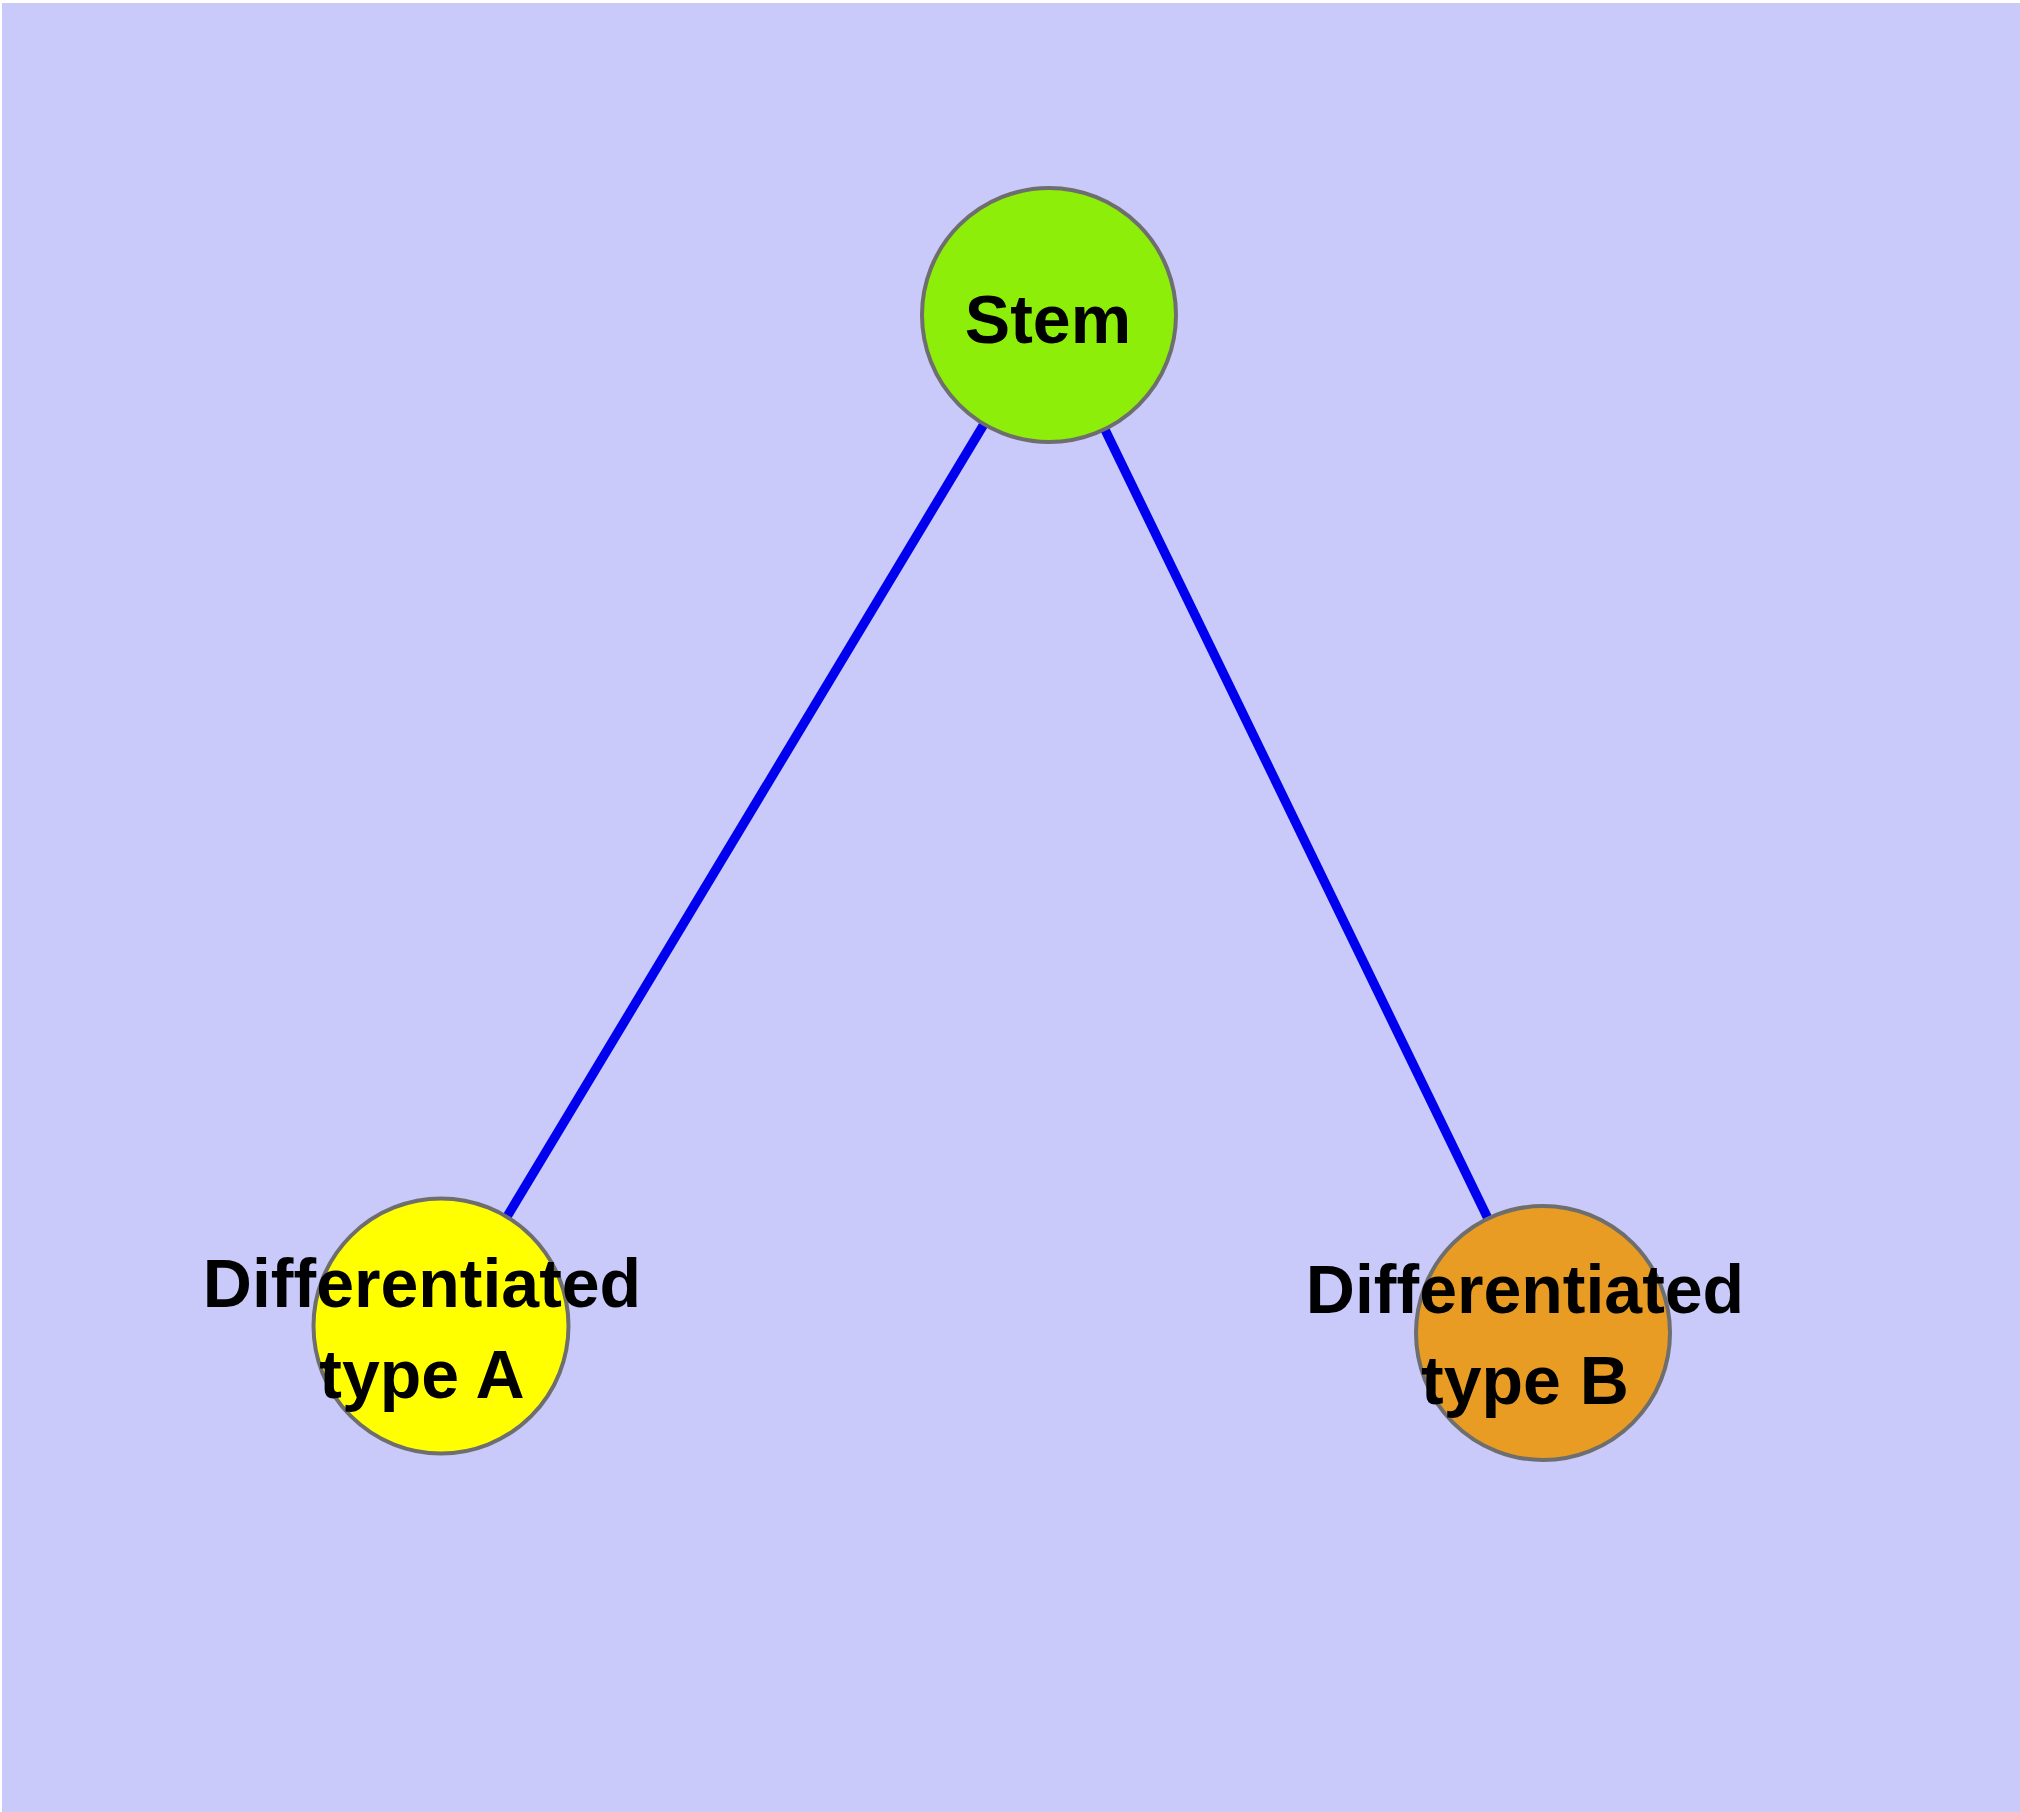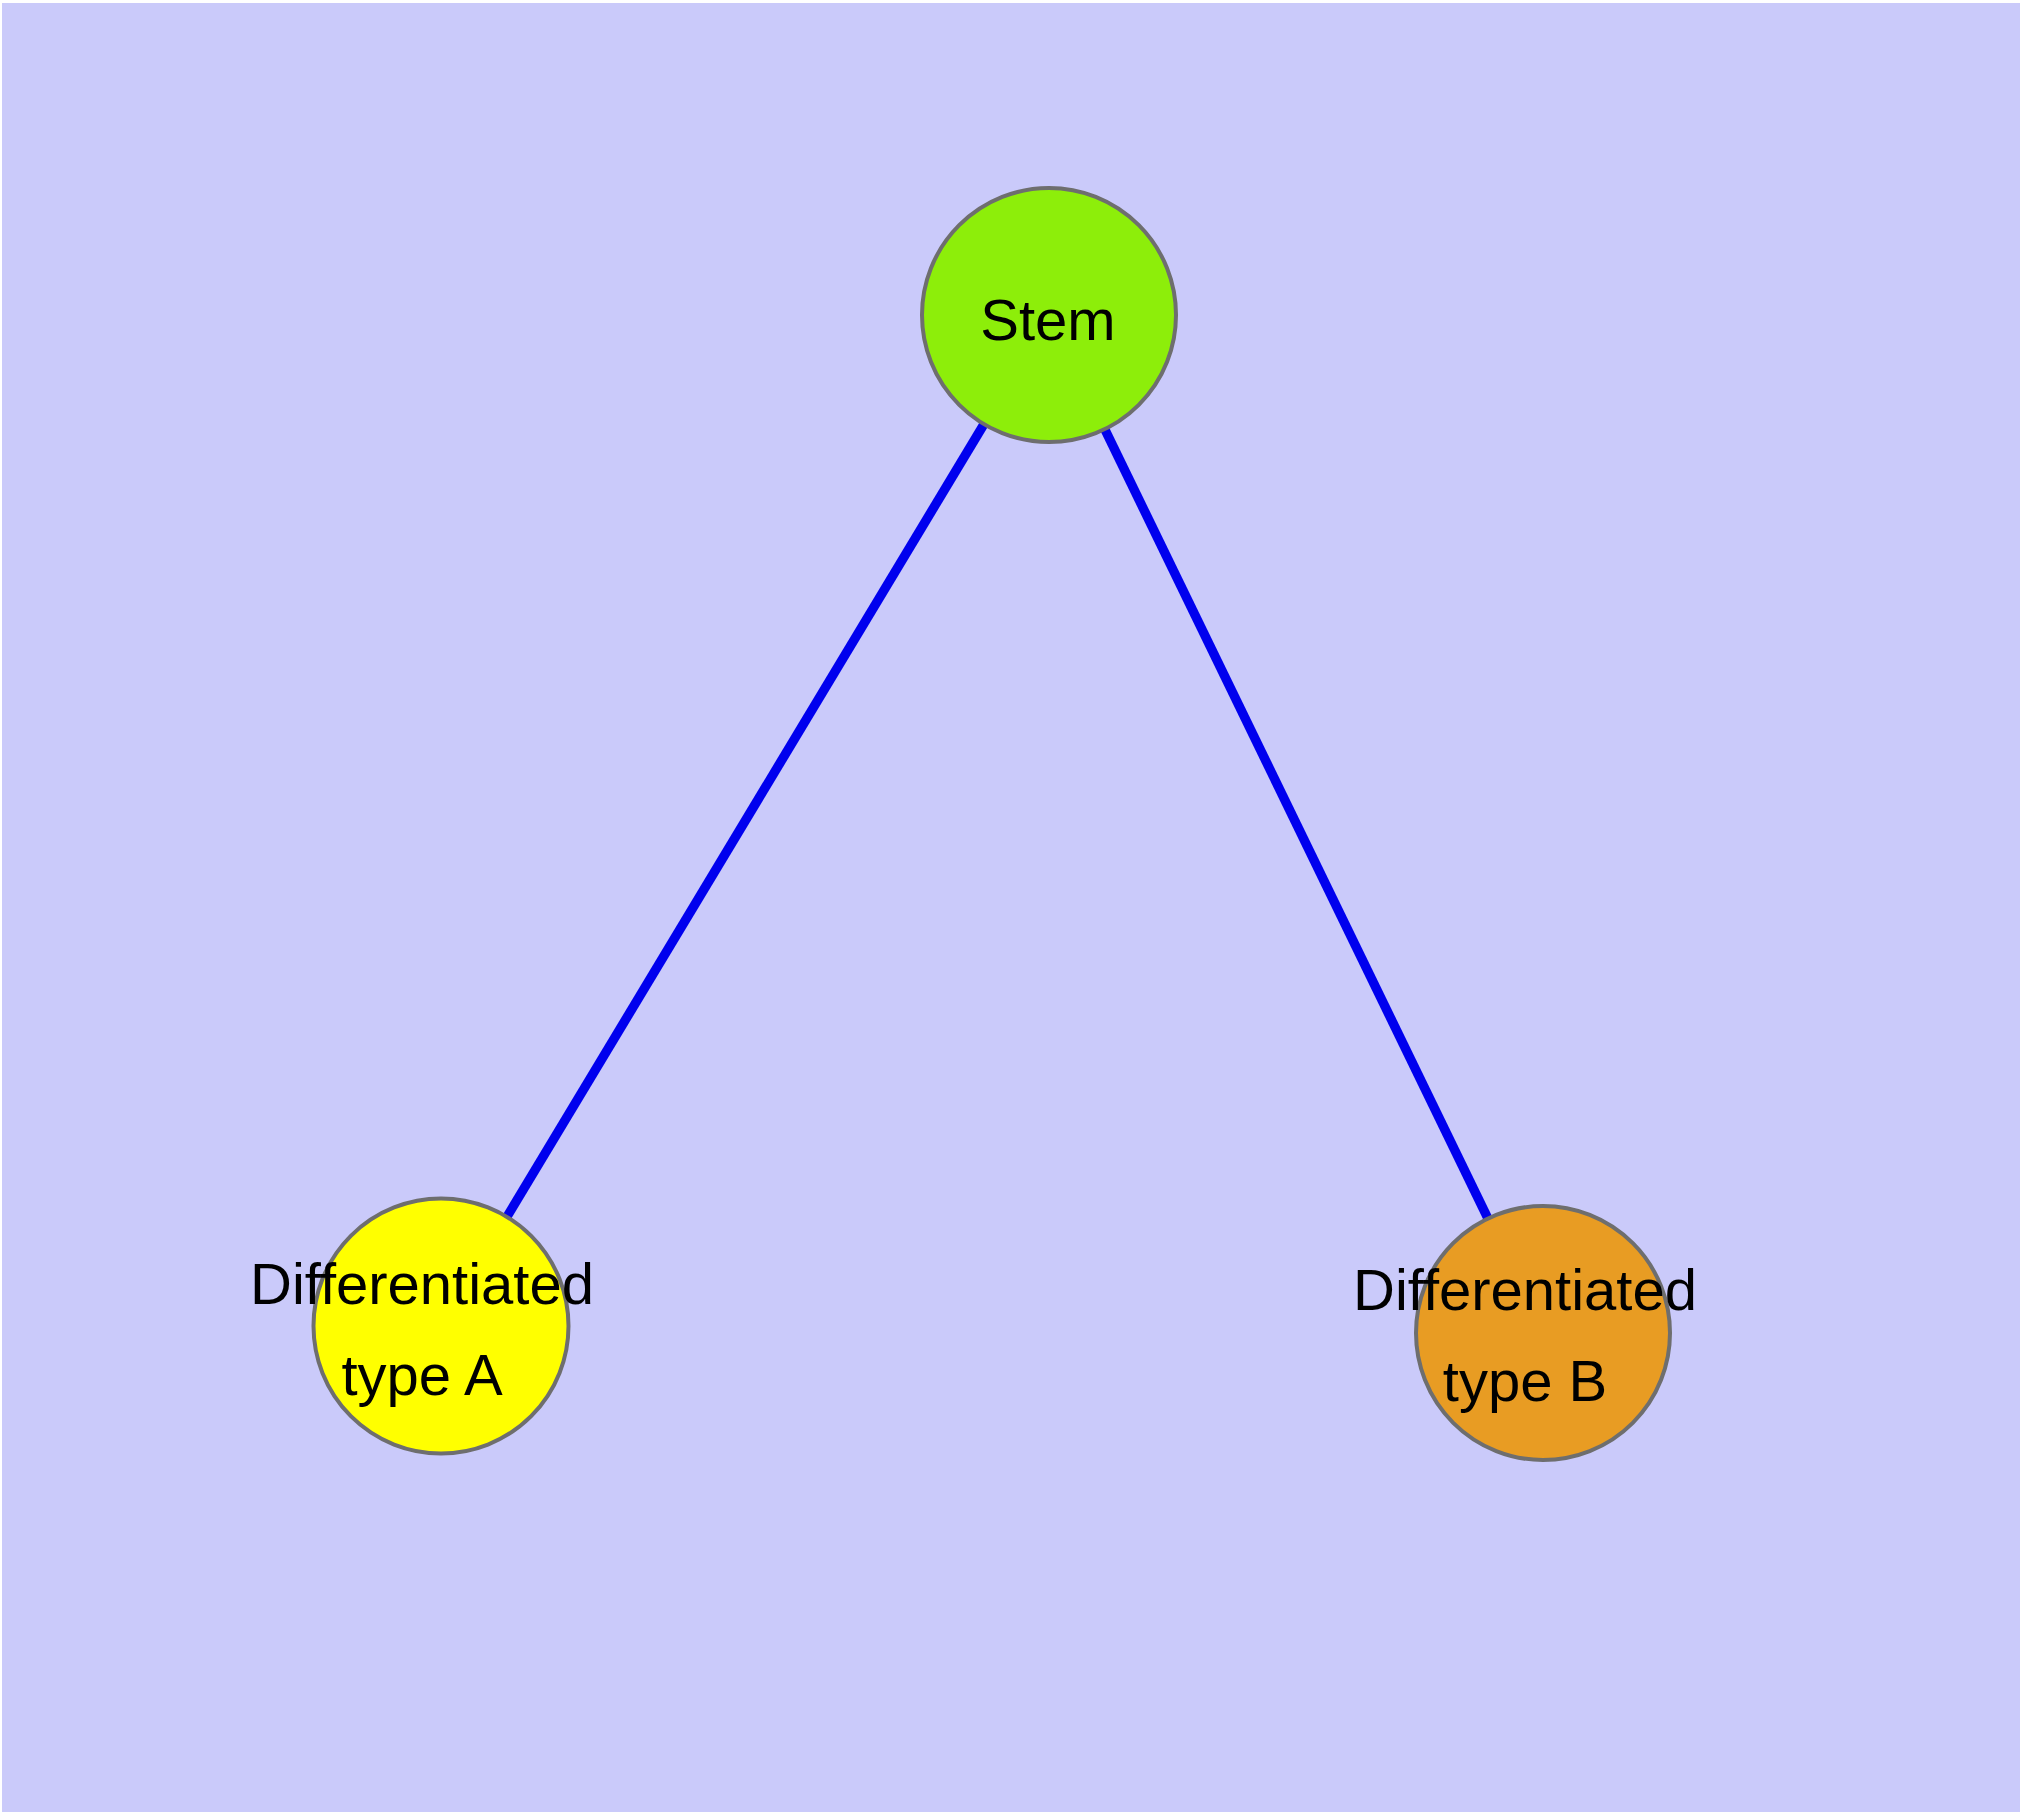--- a/index.html
+++ b/index.html
@@ -51,22 +51,22 @@
     transform: translate(-50%, -50%);
     z-index: 2;
   }
   .node-stem   { left: 1049px; top: 315px;  width: 258px; height: 258px; }
   .node-diff-a { left: 441px;  top: 1326px; width: 259px; height: 259px; }
   .node-diff-b { left: 1543px; top: 1333px; width: 258px; height: 258px; }
   .node-label {
     position: absolute;
     transform: translate(-50%, -50%);
     color: #000000;
-    font-weight: normal;
-    font-size: 58px;
+    font-weight: bold;
+    font-size: 68px;
     line-height: 91px;
     text-align: center;
     white-space: pre-line;
     letter-spacing: 0;
     z-index: 3;
   }
   .label-stem   { left: 1048px; top: 319px; }
   .label-diff-a { left: 422px;  top: 1329px; }
   .label-diff-b { left: 1525px; top: 1335px; }
 </style>

